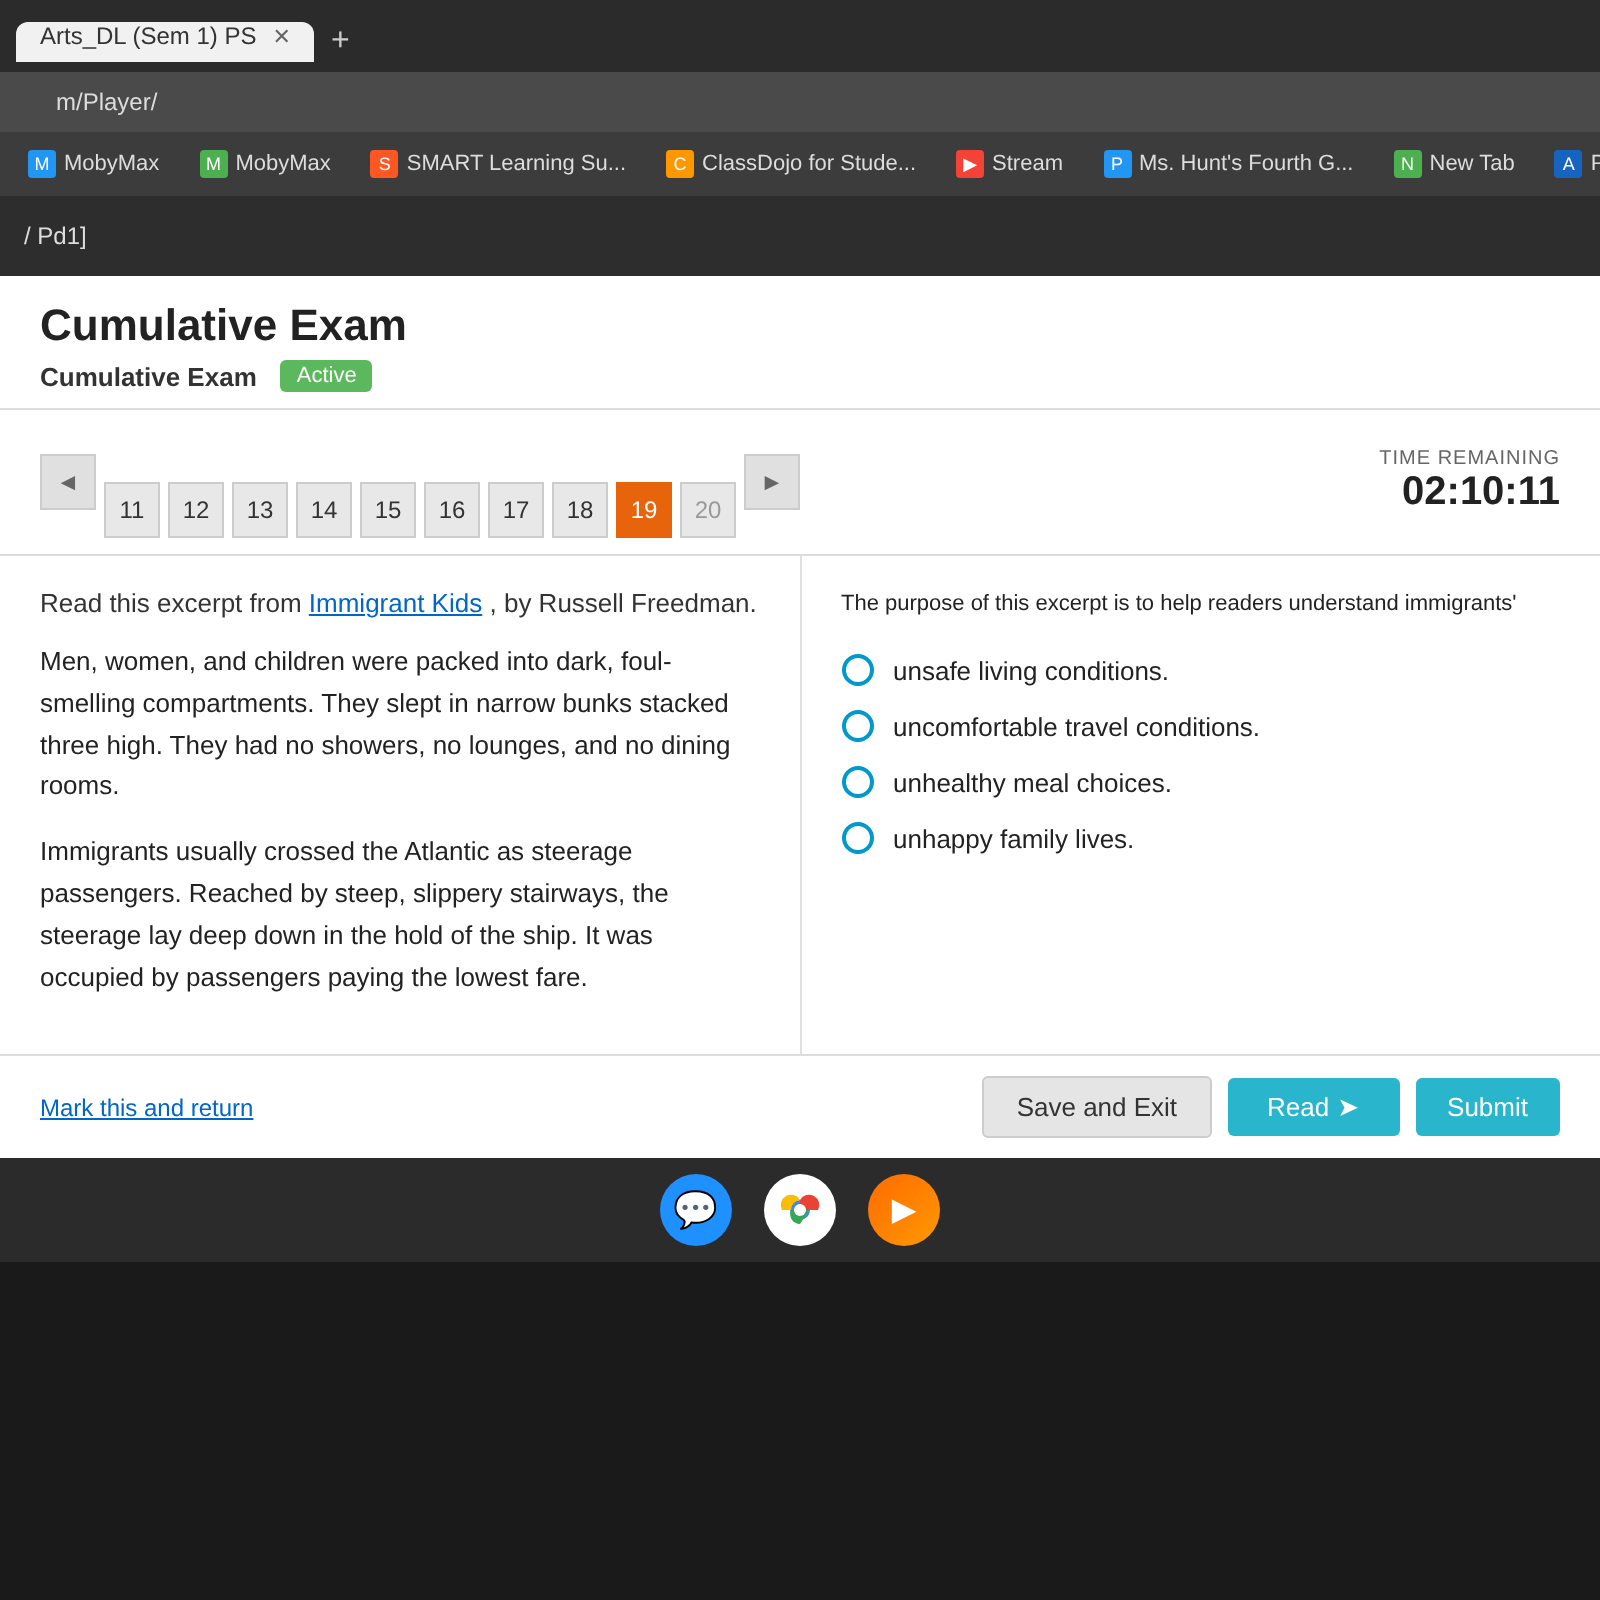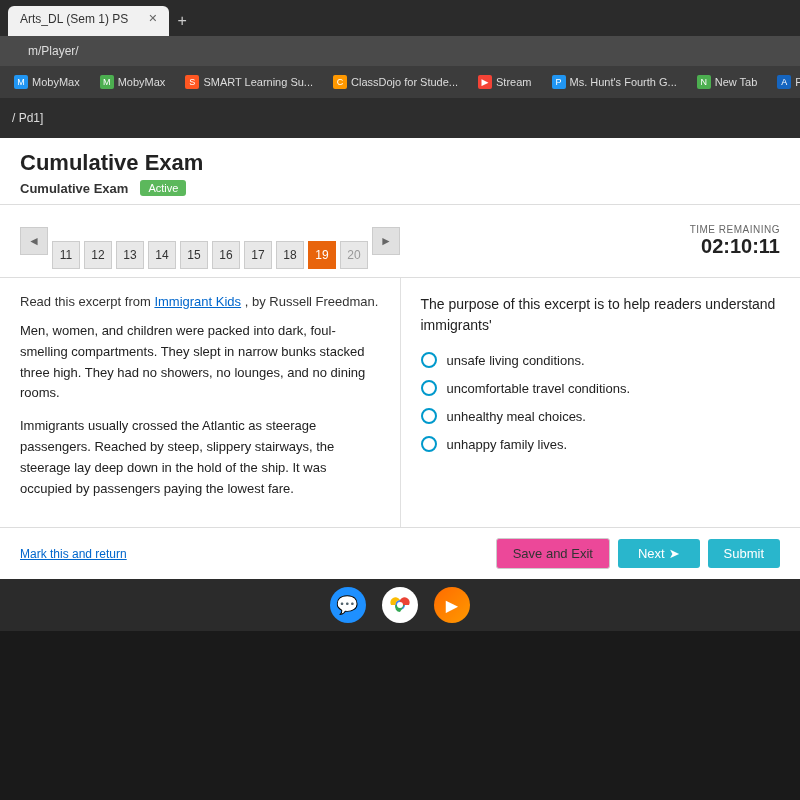--- a/index.html
+++ b/index.html
@@ -24,25 +24,25 @@
       background: #2b2b2b;
       padding: 6px 8px 0;
       height: 36px;
     }
 
     .tab {
       background: #f1f1f1;
       border-radius: 6px 6px 0 0;
       padding: 6px 12px;
       display: flex;
-      align-items: flex-start;
-      gap: 20px;
+      align-items: flex-end;
+      gap: 8px;
       font-size: 12px;
       color: #333;
-      height: 30px;
+      height: 20px;
     }
 
     .tab-close {
       color: #666;
       font-size: 11px;
       cursor: pointer;
     }
 
     .tab-plus {
       color: #ccc;
@@ -259,21 +259,21 @@
     }
 
     .passage-text {
       font-size: 13px;
       color: #222;
       line-height: 1.6;
       margin-bottom: 12px;
     }
 
     .question-prompt {
-      font-size: 14px;
+      font-size: 11px;
       color: #222;
       margin-bottom: 16px;
       line-height: 1.5;
     }
 
     .answer-option {
       display: flex;
       align-items: flex-end;
       gap: 10px;
       margin-bottom: 12px;
@@ -311,21 +311,21 @@
       cursor: pointer;
     }
 
     .footer-buttons {
       display: flex;
       gap: 8px;
       align-items: center;
     }
 
     .btn-save {
-      background: #ec4899;
+      background: #e5e5e5;
       border: 1px solid #ccc;
       padding: 7px 16px;
       font-size: 13px;
       color: #333;
       cursor: pointer;
       border-radius: 3px;
     }
 
     .btn-next {
       background: #29b6cc;
@@ -503,21 +503,21 @@
         <span class="option-text">unhappy family lives.</span>
       </div>
     </div>
   </div>
 
   <div class="footer-bar">
     <span class="mark-link">Mark this and return</span>
     <div class="footer-buttons">
       <button class="btn-save">Save and Exit</button>
       <button class="btn-next">
-        <span>Next</span>
+        <span>Read</span>
         <span>➤</span>
       </button>
       <button class="btn-submit">Submit</button>
     </div>
   </div>
 </div>
 
 <div class="taskbar">
   <div class="taskbar-icon chat-icon">
     <span style="color:white;font-size:18px;">💬</span>

